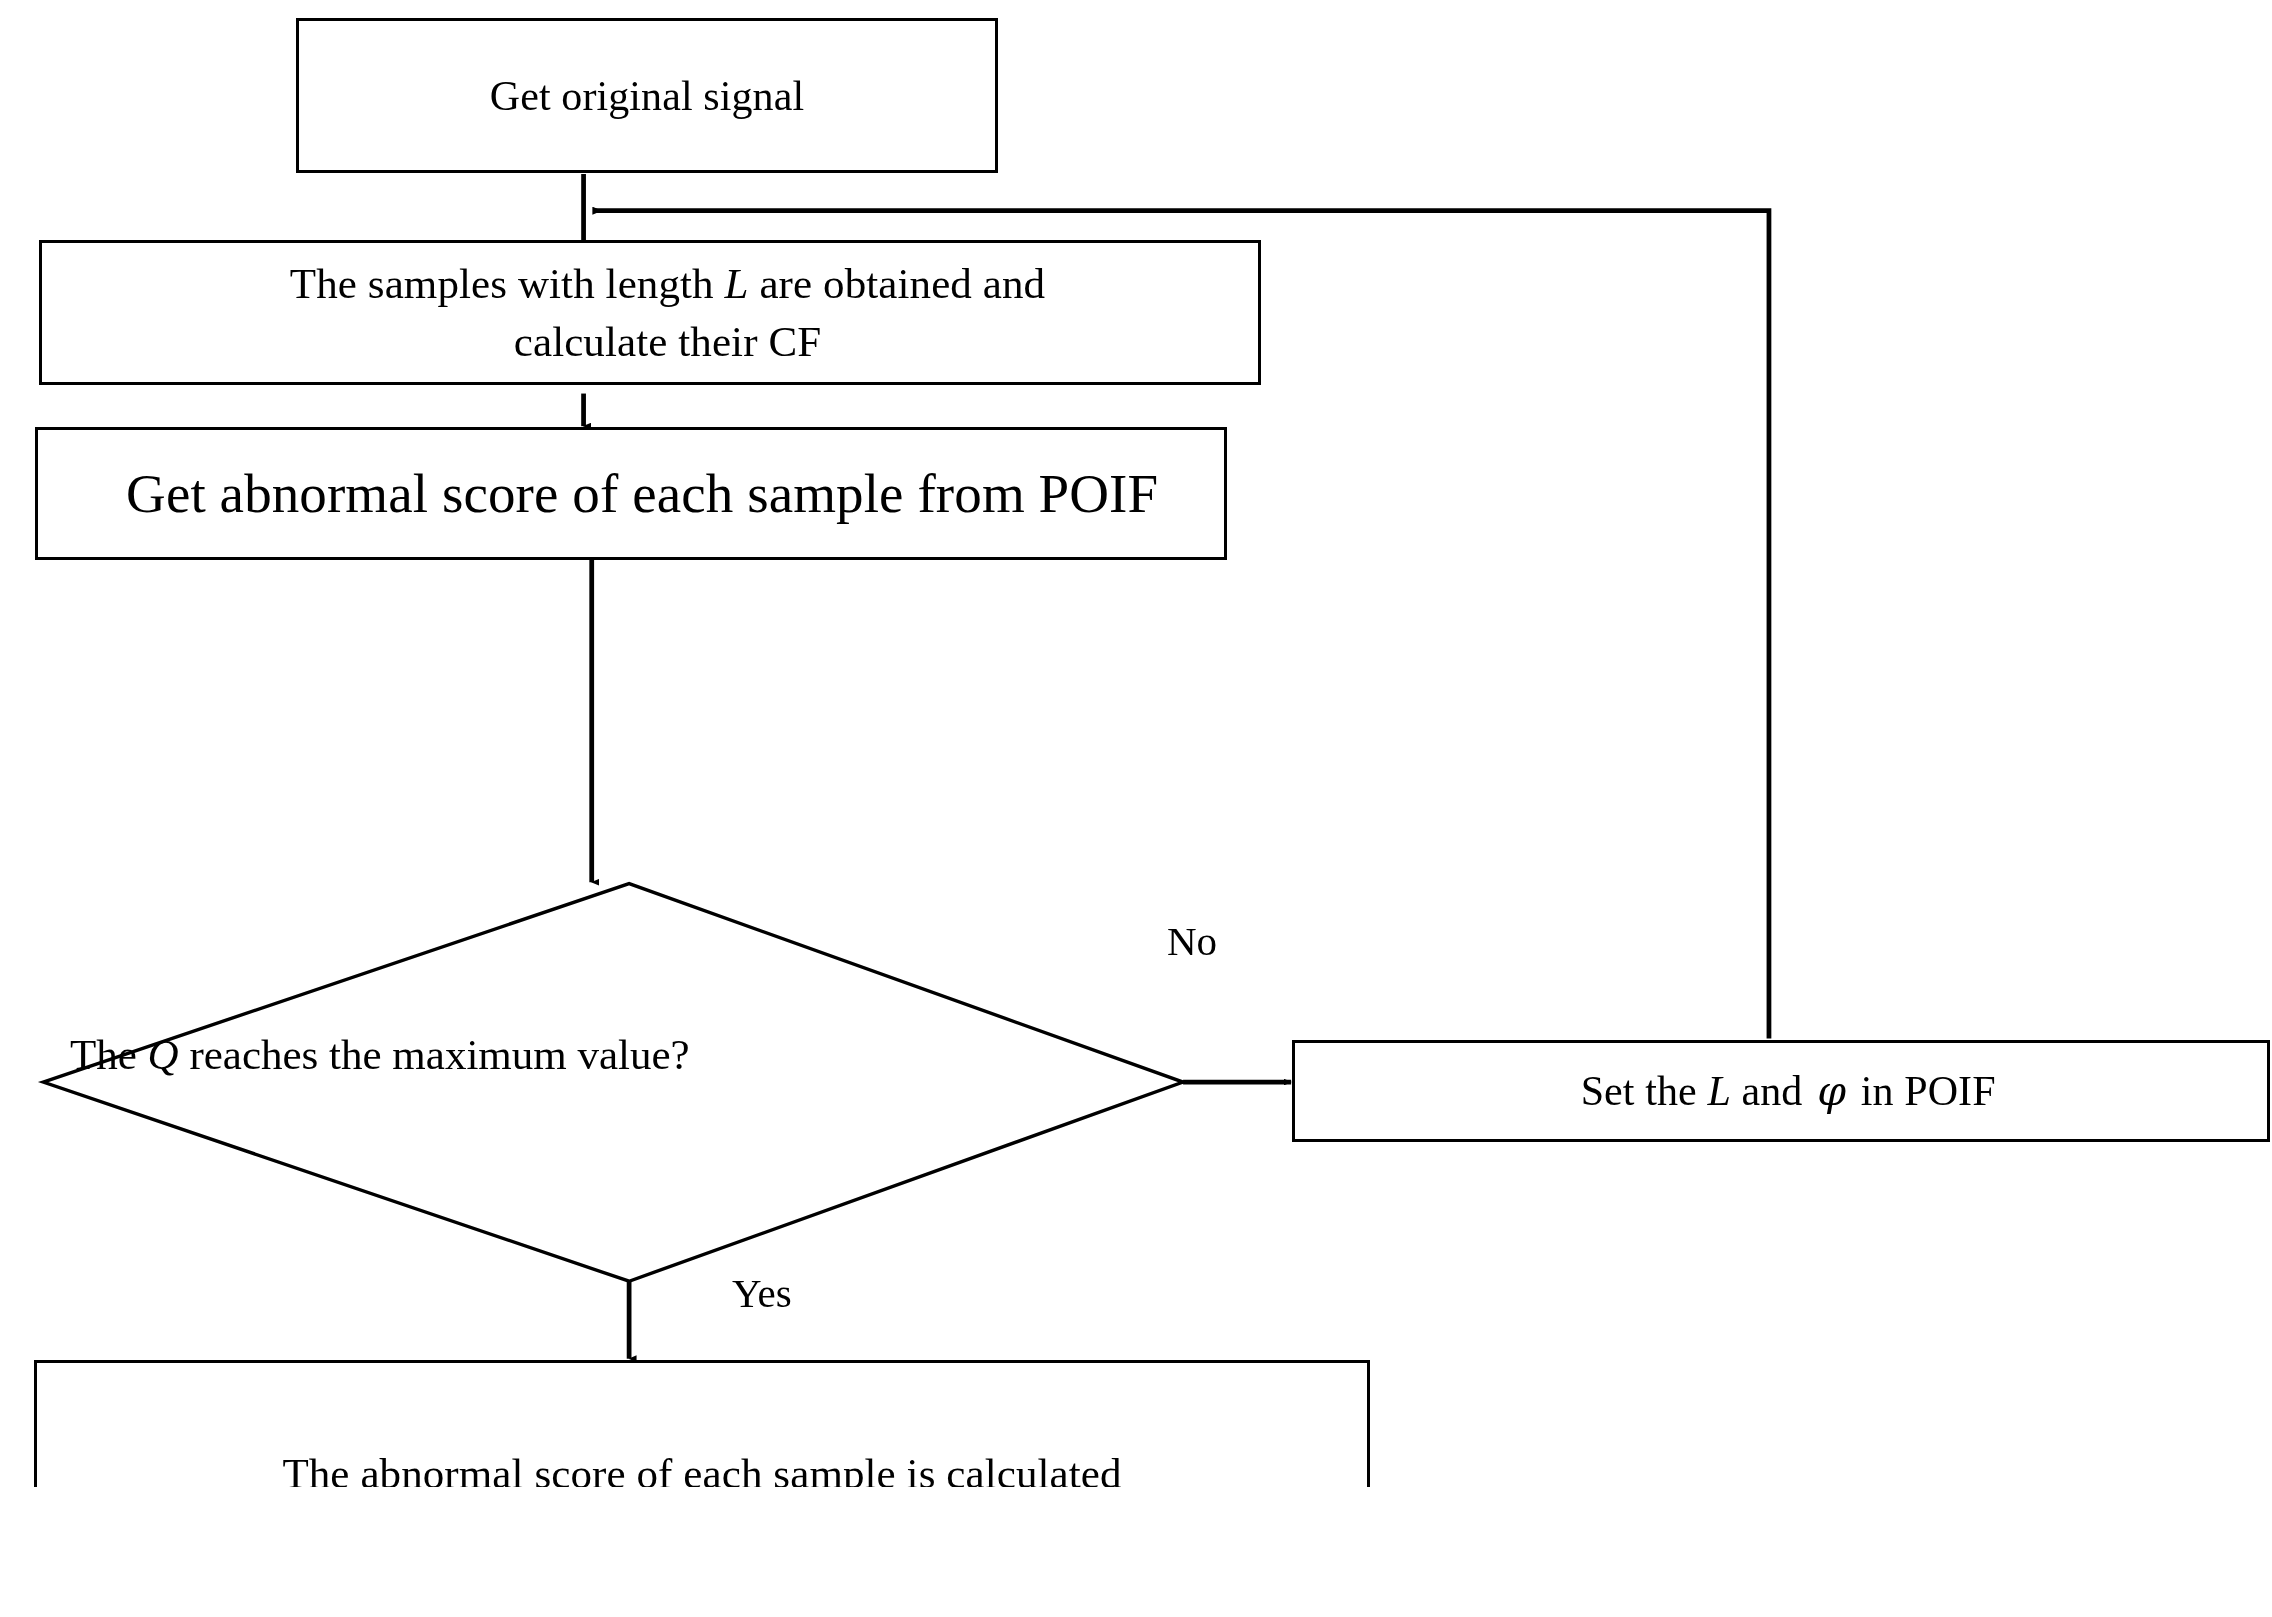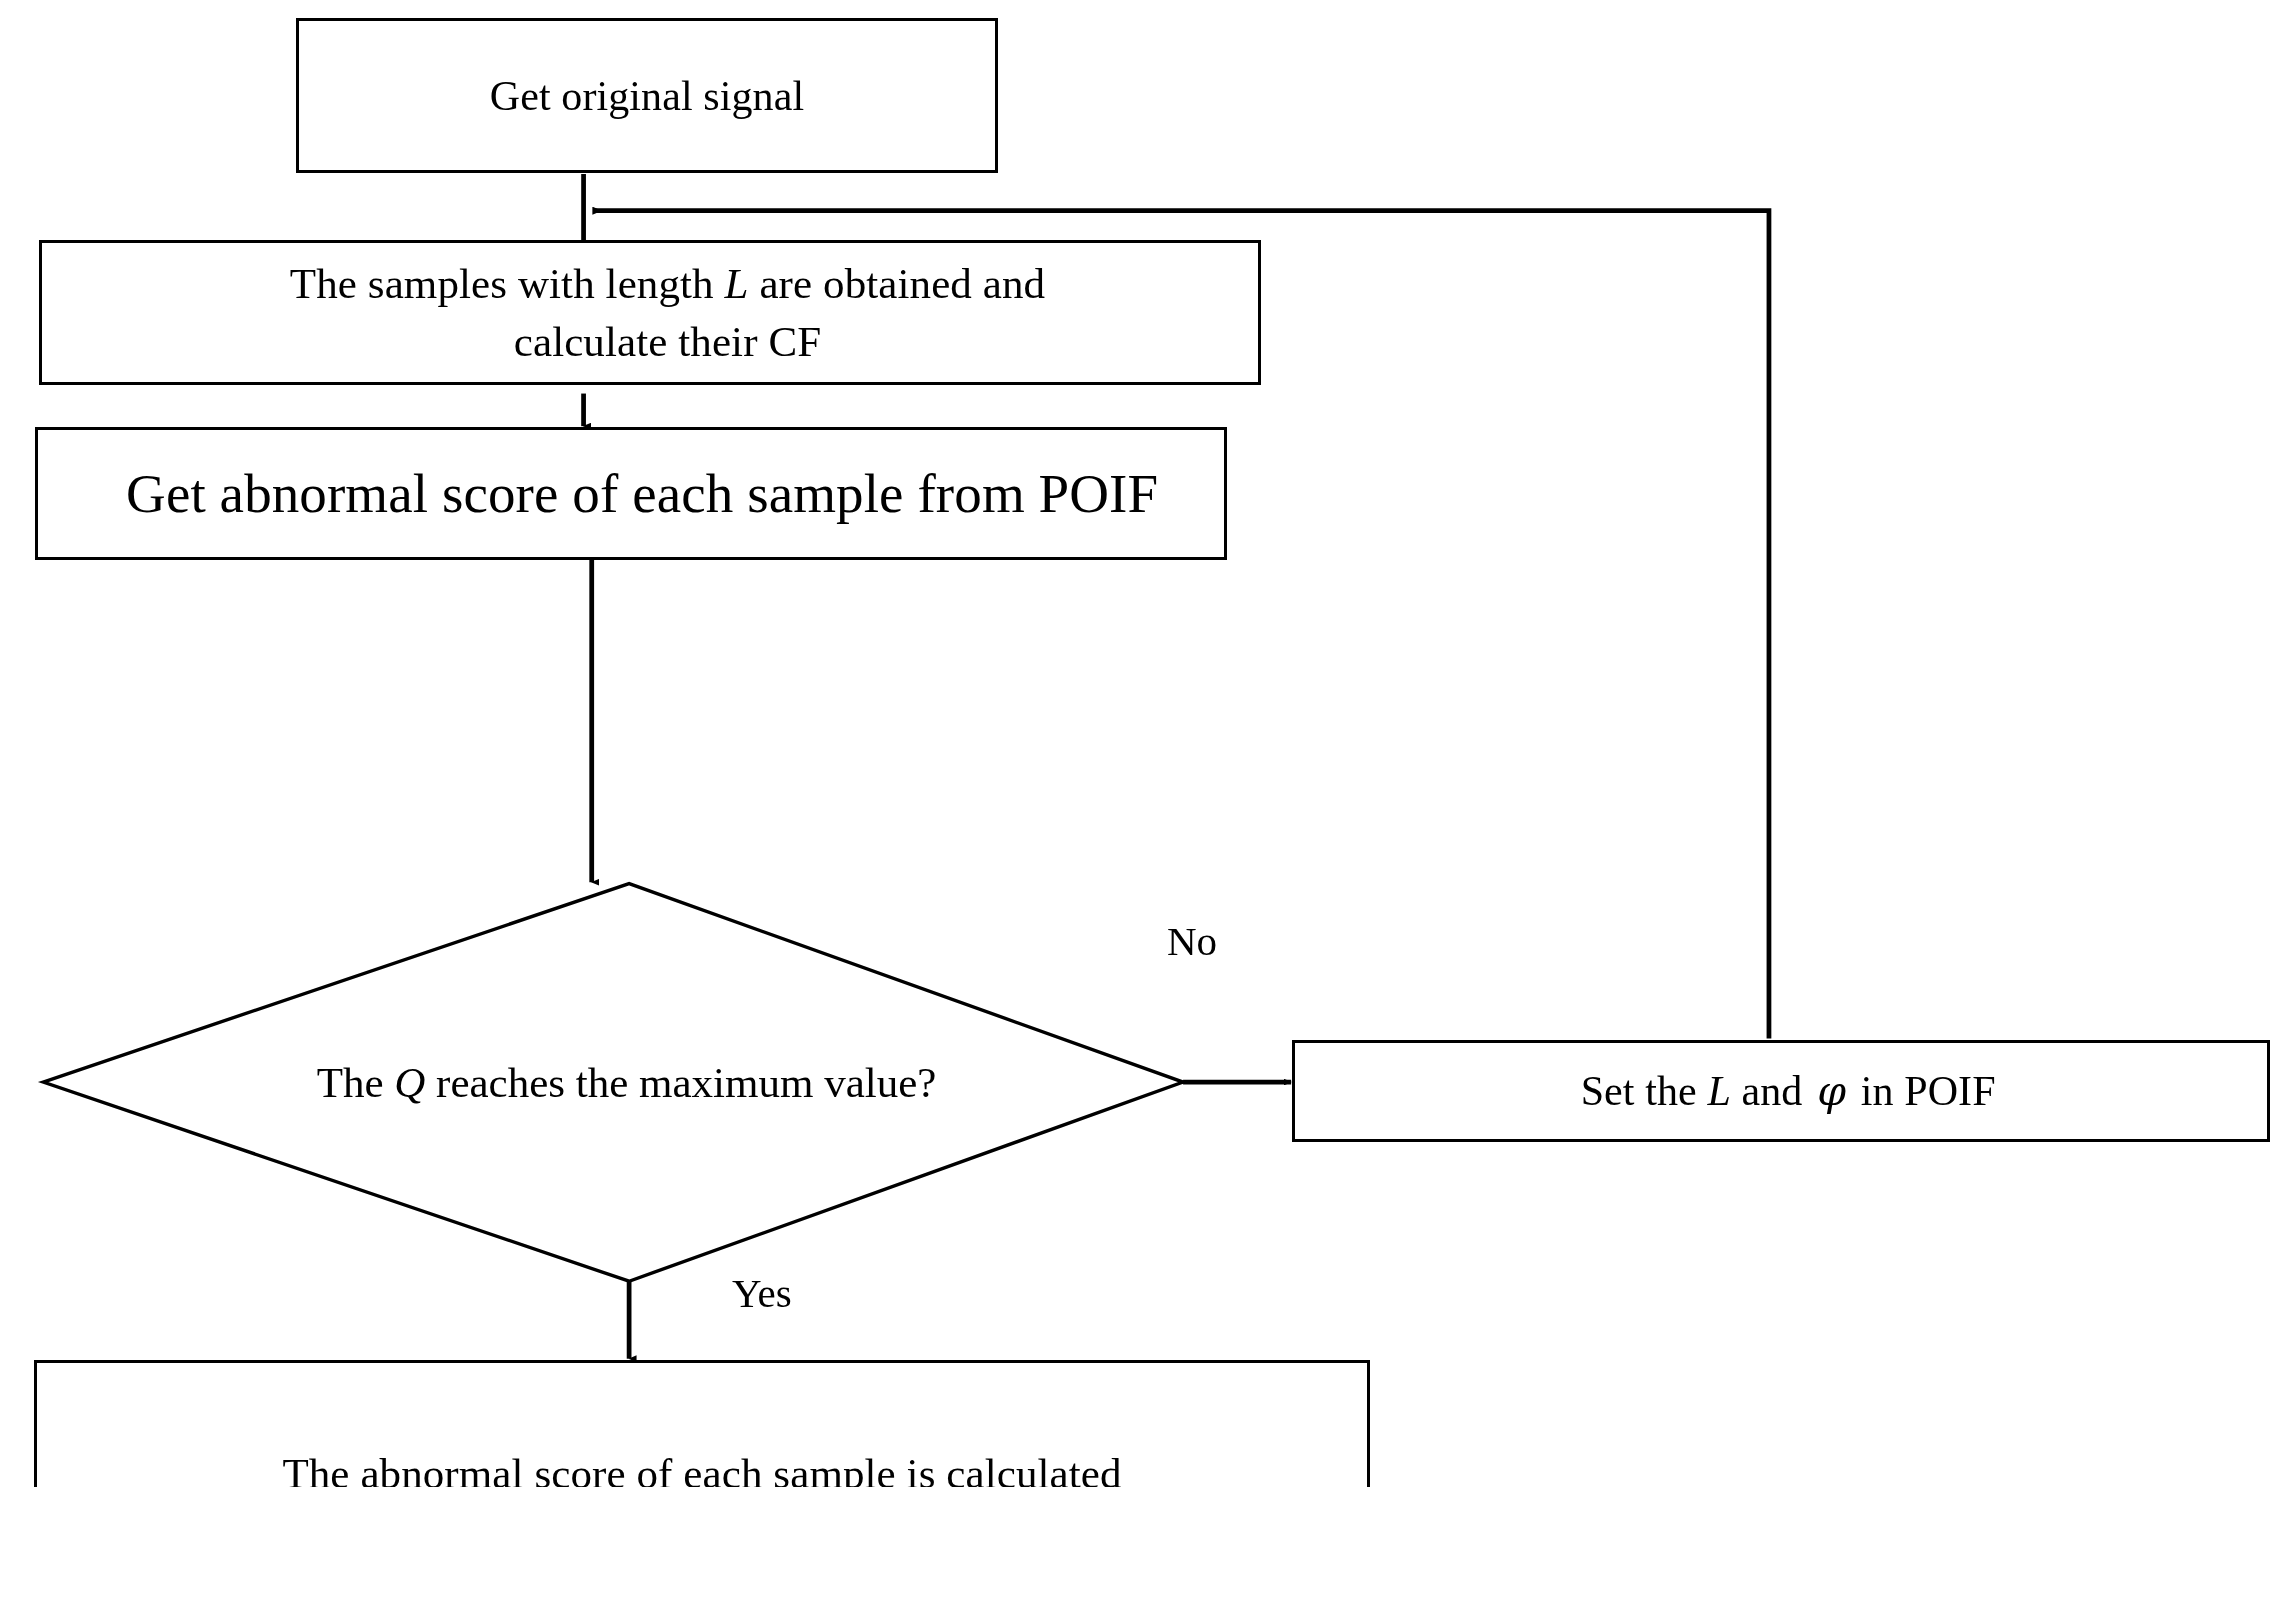--- a/index.html
+++ b/index.html
@@ -52,26 +52,25 @@
 
   #node-samples .txt { font-size: 43px; line-height: 1.33; }
   #node-score .txt   { font-size: 55px; text-align: center; padding-left: 40px; }
   #node-setparams .txt { font-size: 42px; padding-left: 32px; }
   #node-result .txt  { font-size: 43px; line-height: 1.36; }
 
   
   #node-decision {
     position: absolute;
     left: 43px;
-    top: 884px;
+    top: 856px;
     width: 1140px;
     height: 398px;
     display: flex;
     align-items: center;
-    justify-content: center;
     text-align: center;
     pointer-events: auto;
   }
   #node-decision .txt {
     display: block;
     font-size: 43px;
     line-height: 1.2;
     padding-left: 27px;
   }
 

